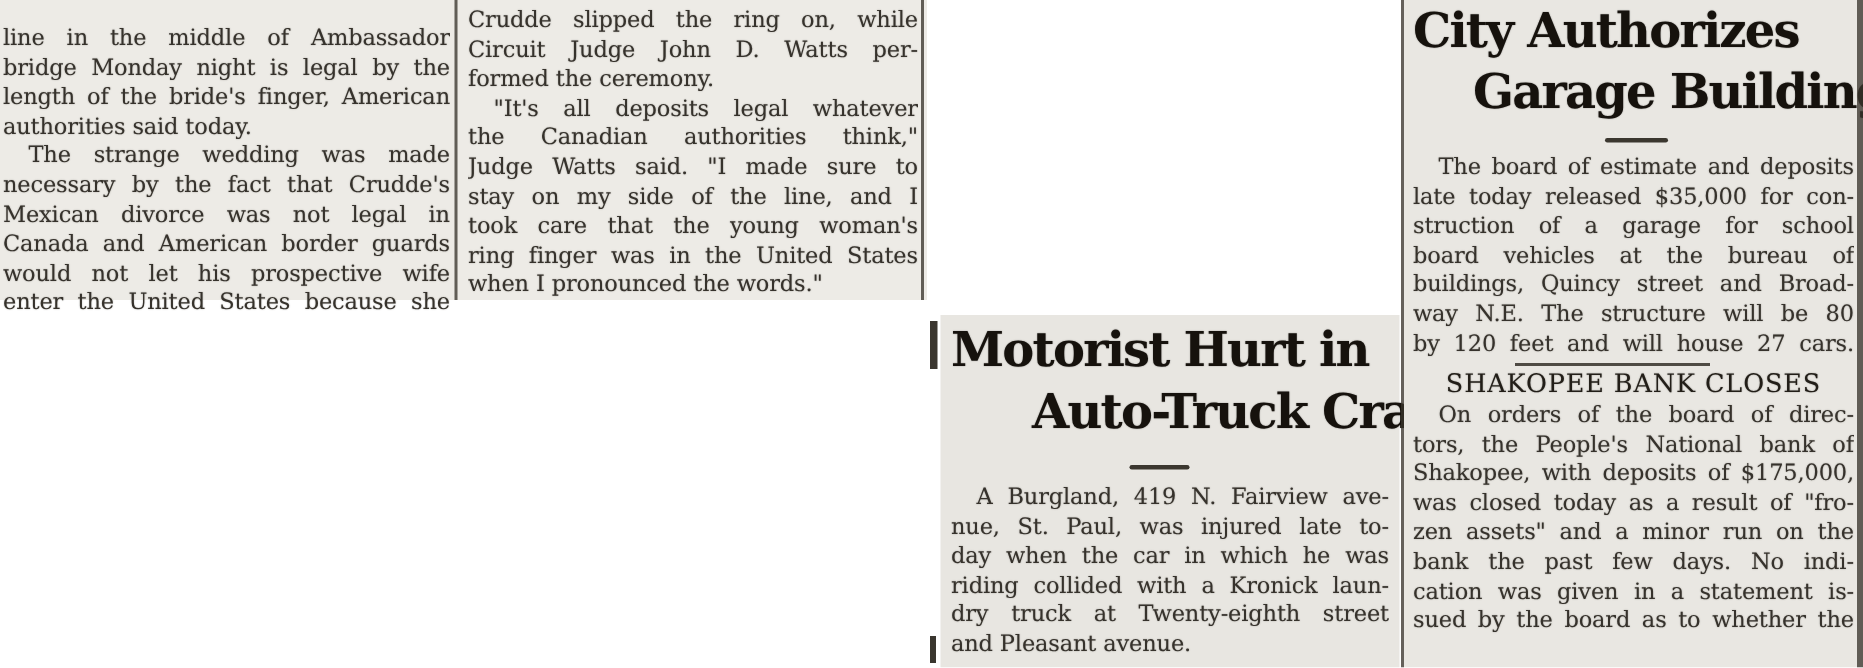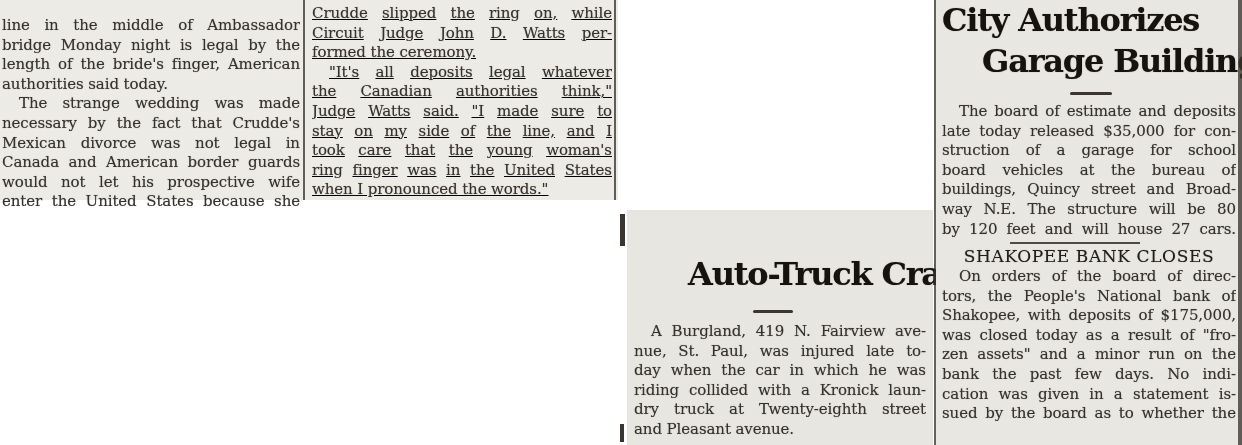--- a/index.html
+++ b/index.html
@@ -114,21 +114,21 @@
         <div class="tline just">
           <span>enter</span>
           <span>the</span>
           <span>United</span>
           <span>States</span>
           <span>because</span>
           <span>she</span>
         </div>
       </div>
     <div class="vrule" style="left:303px; top:0; width:2px; height:200px;"></div>
-    <div class="col" style="left:312px; top:4px; width:300px;text-decoration:underline;">
+    <div class="col" style="left:312px; top:4px; width:300px;">
         <div class="tline just">
           <span>Crudde</span>
           <span>slipped</span>
           <span>the</span>
           <span>ring</span>
           <span>on,</span>
           <span>while</span>
         </div>
         <div class="tline just">
           <span>Circuit</span>
@@ -191,20 +191,21 @@
         </div>
         <div class="tline">when I pronounced the words."</div>
       </div>
     <div class="vrule" style="left:614px; top:0; width:2px; height:200px;"></div>
   </section>
 
   <div class="artifact" style="left:620px; top:214px; width:5px; height:32px;"></div>
   <div class="artifact" style="left:620px; top:424px; width:4px; height:18px;"></div>
 
   <section class="clip clip-motorist">
+    <div class="headline" style="left:7px; top:4px;">Motorist Hurt in</div>
     <div class="headline" style="left:14px; top:45px;margin-left:47px;">Auto-Truck Crash</div>
     <div class="dash" style="left:126px; top:100px; width:40px;"></div>
     <div class="col" style="left:7px; top:112px; width:292px;">
         <div class="tline indent just">
           <span>A</span>
           <span>Burgland,</span>
           <span>419</span>
           <span>N.</span>
           <span>Fairview</span>
           <span>ave-</span>

